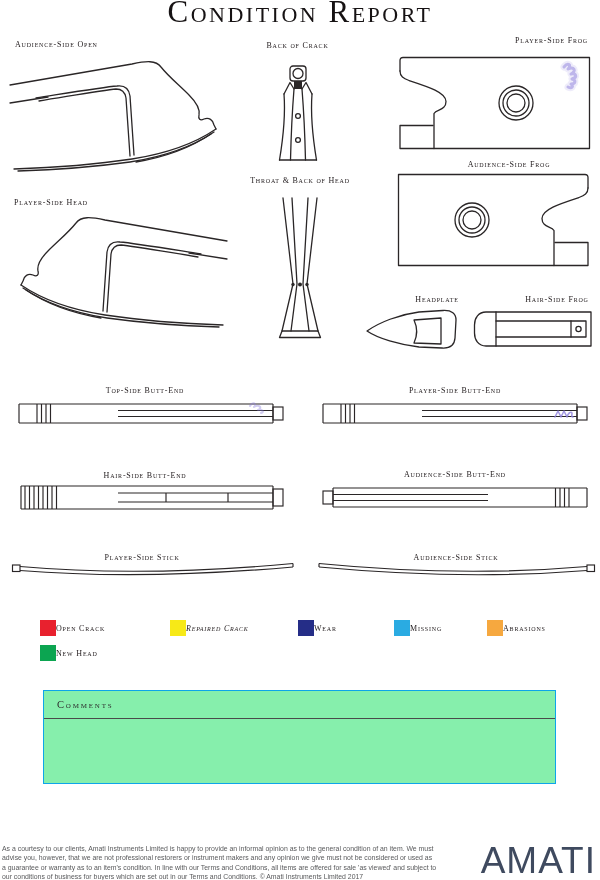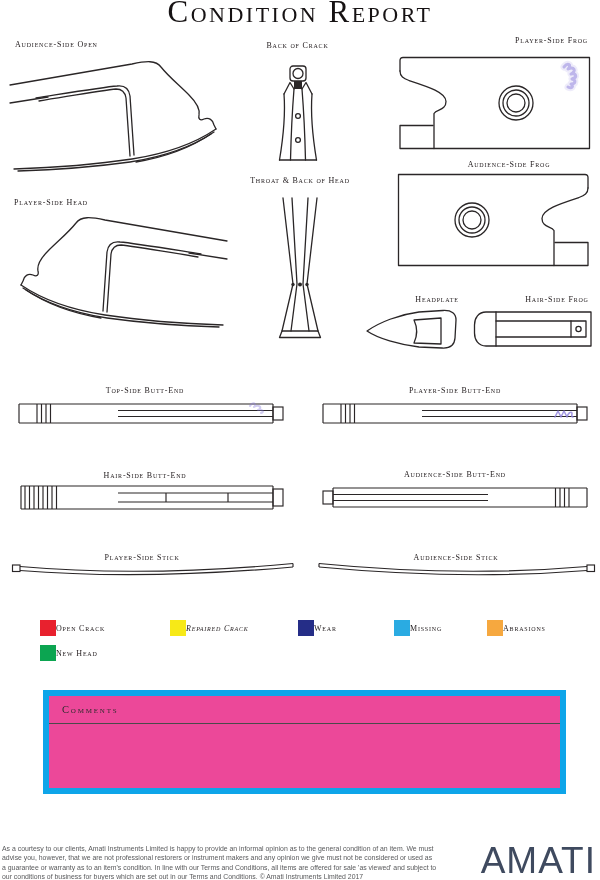--- a/index.html
+++ b/index.html
@@ -13,21 +13,21 @@
   .lbl.r{text-align:right;}
   svg.draw{position:absolute;overflow:visible;}
   svg.draw *{vector-effect:none;}
   .ink{stroke:#2a2627;fill:none;stroke-width:1.3;stroke-linecap:round;stroke-linejoin:round;}
   .ink-thin{stroke:#2a2627;fill:none;stroke-width:1.15;stroke-linecap:butt;}
   .ink-fill{fill:#2a2627;stroke:none;}
   .scribble{fill:none;stroke:#8d7fdb;stroke-linecap:round;stroke-linejoin:round;}
   .legend-item{position:absolute;display:flex;align-items:center;}
   .legend-swatch{width:16px;height:16px;flex:0 0 auto;}
   .legend-label{font-variant:small-caps;font-size:8px;letter-spacing:.8px;color:#262022;white-space:nowrap;}
-  .comments{position:absolute;left:43px;top:690px;width:511px;height:92px;border:6px solid #0ea5e9;background:#ec4899;}
+  .comments{position:absolute;left:43px;top:690px;width:511px;height:92px;border:1px solid #0ea5e9;background:#86efac;}
   .comments-header{height:27px;border-bottom:1px solid #4a4a4a;display:flex;align-items:center;padding-left:13px;}
   .comments-label{font-variant:small-caps;font-size:10.5px;letter-spacing:1.8px;color:#2c2c2c;}
   .comments-body{height:63px;}
   .disclaimer{position:absolute;left:2px;top:844px;width:438px;color:#58595b;
               font-family:"Liberation Sans","DejaVu Sans",sans-serif;font-size:6.9px;line-height:9.3px;}
   .logo{position:absolute;right:4px;top:840px;font-family:"Liberation Sans","DejaVu Sans",sans-serif;
         font-weight:300;font-size:37px;letter-spacing:1px;color:#3f4a5f;}
 </style>
 </head>
 <body>

